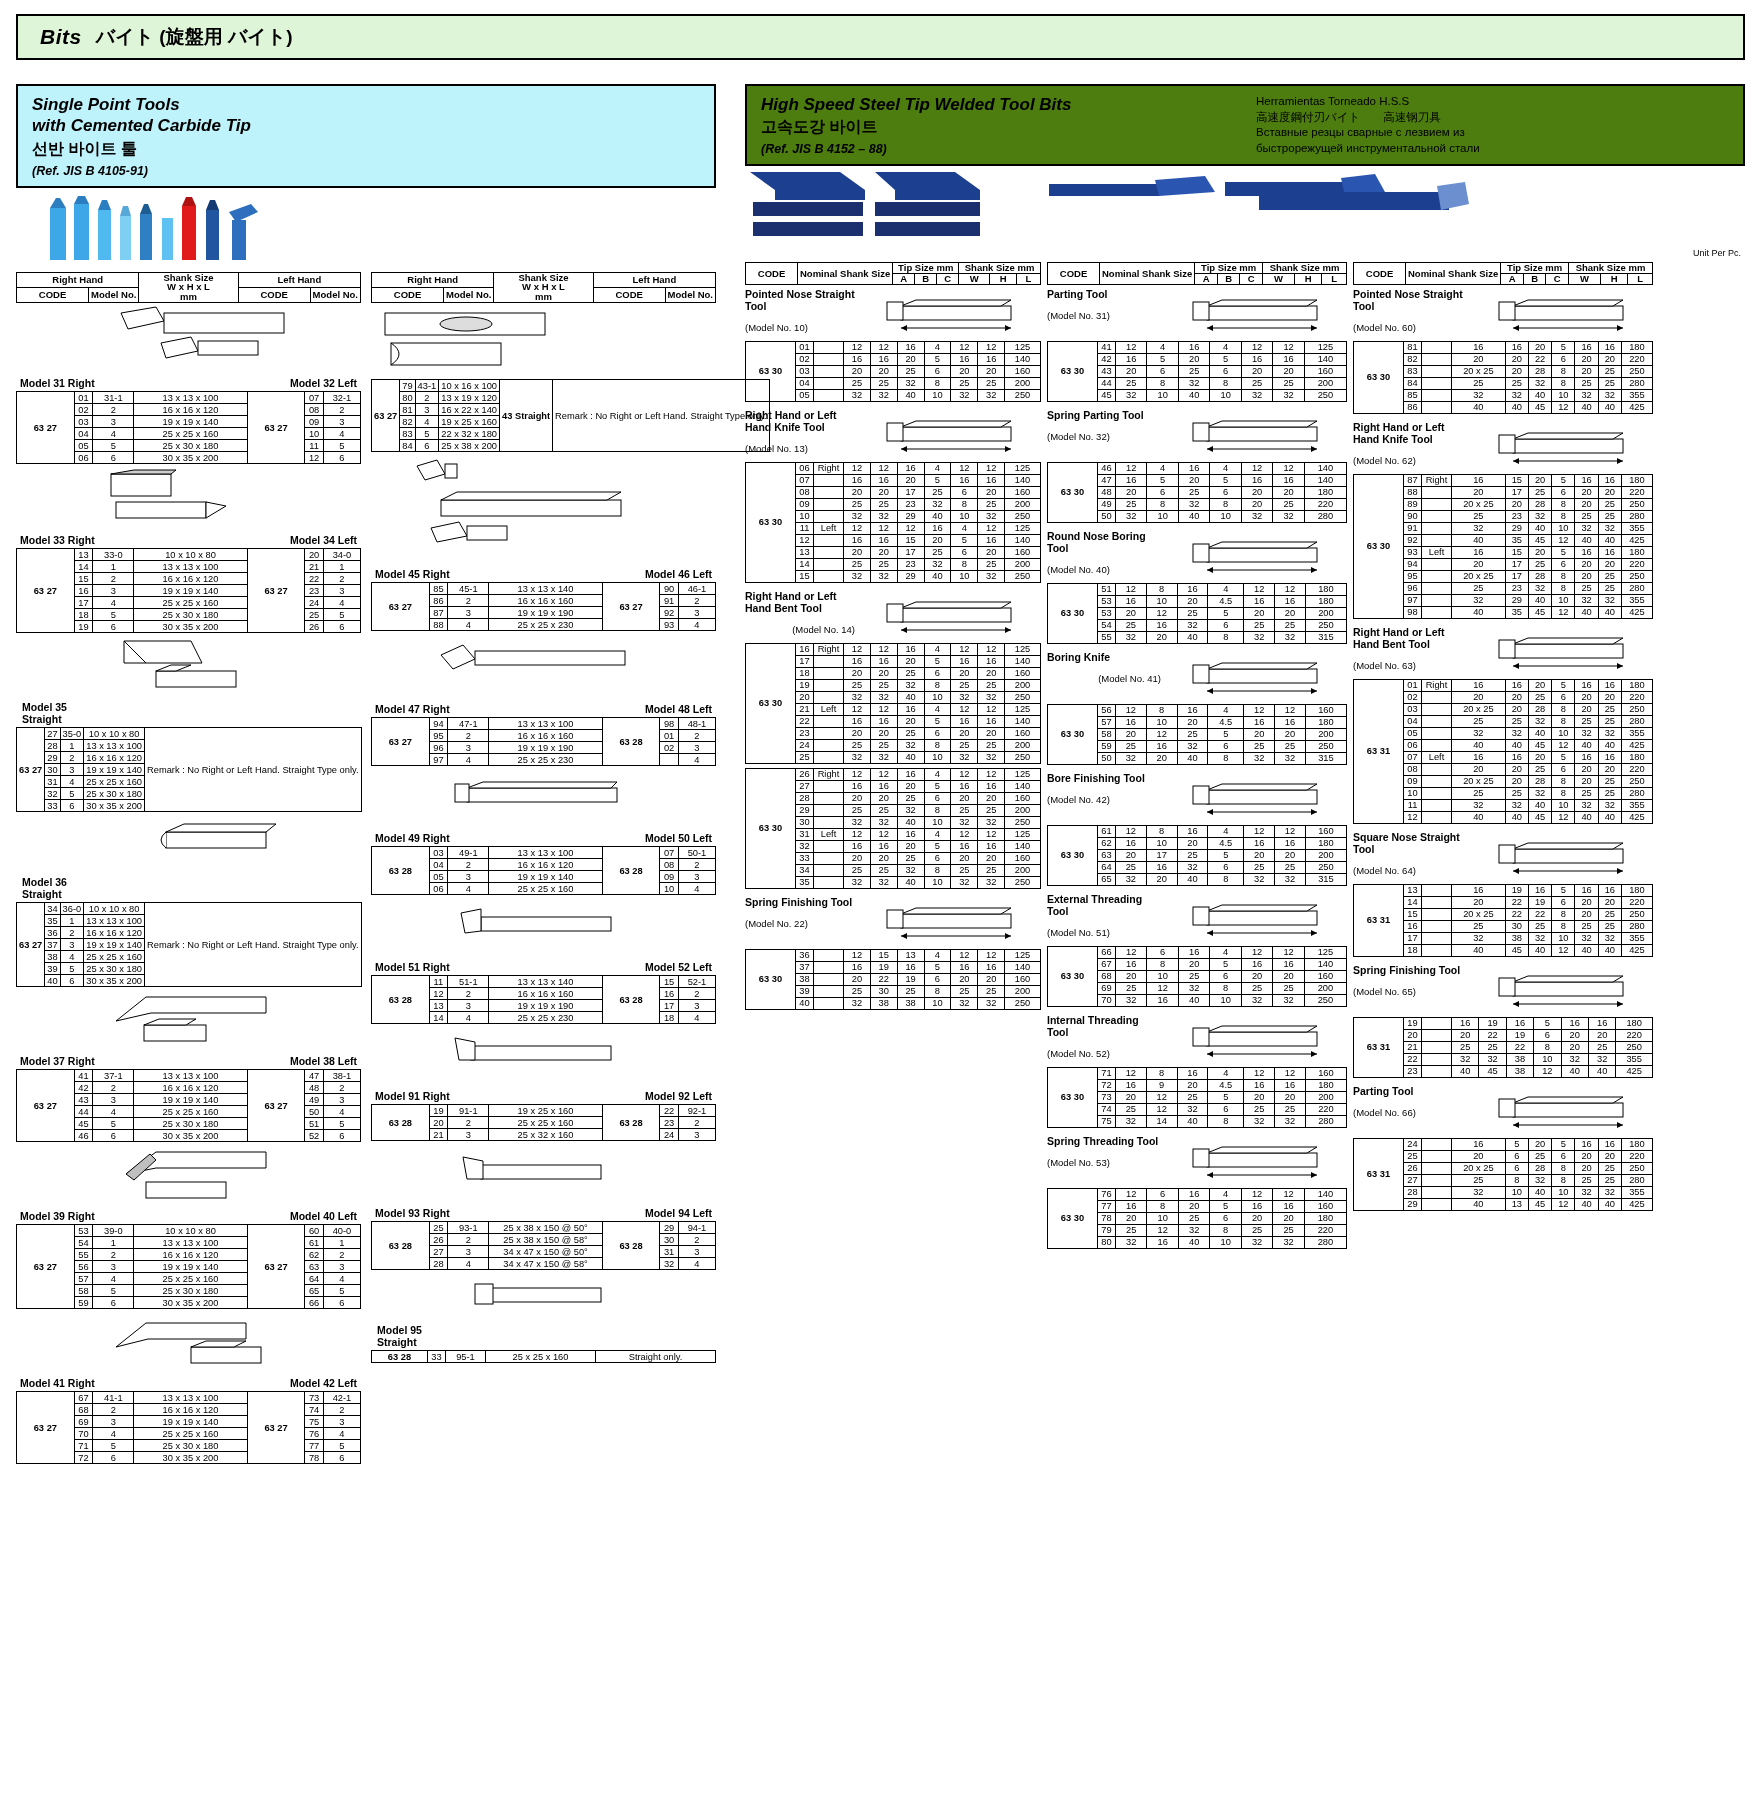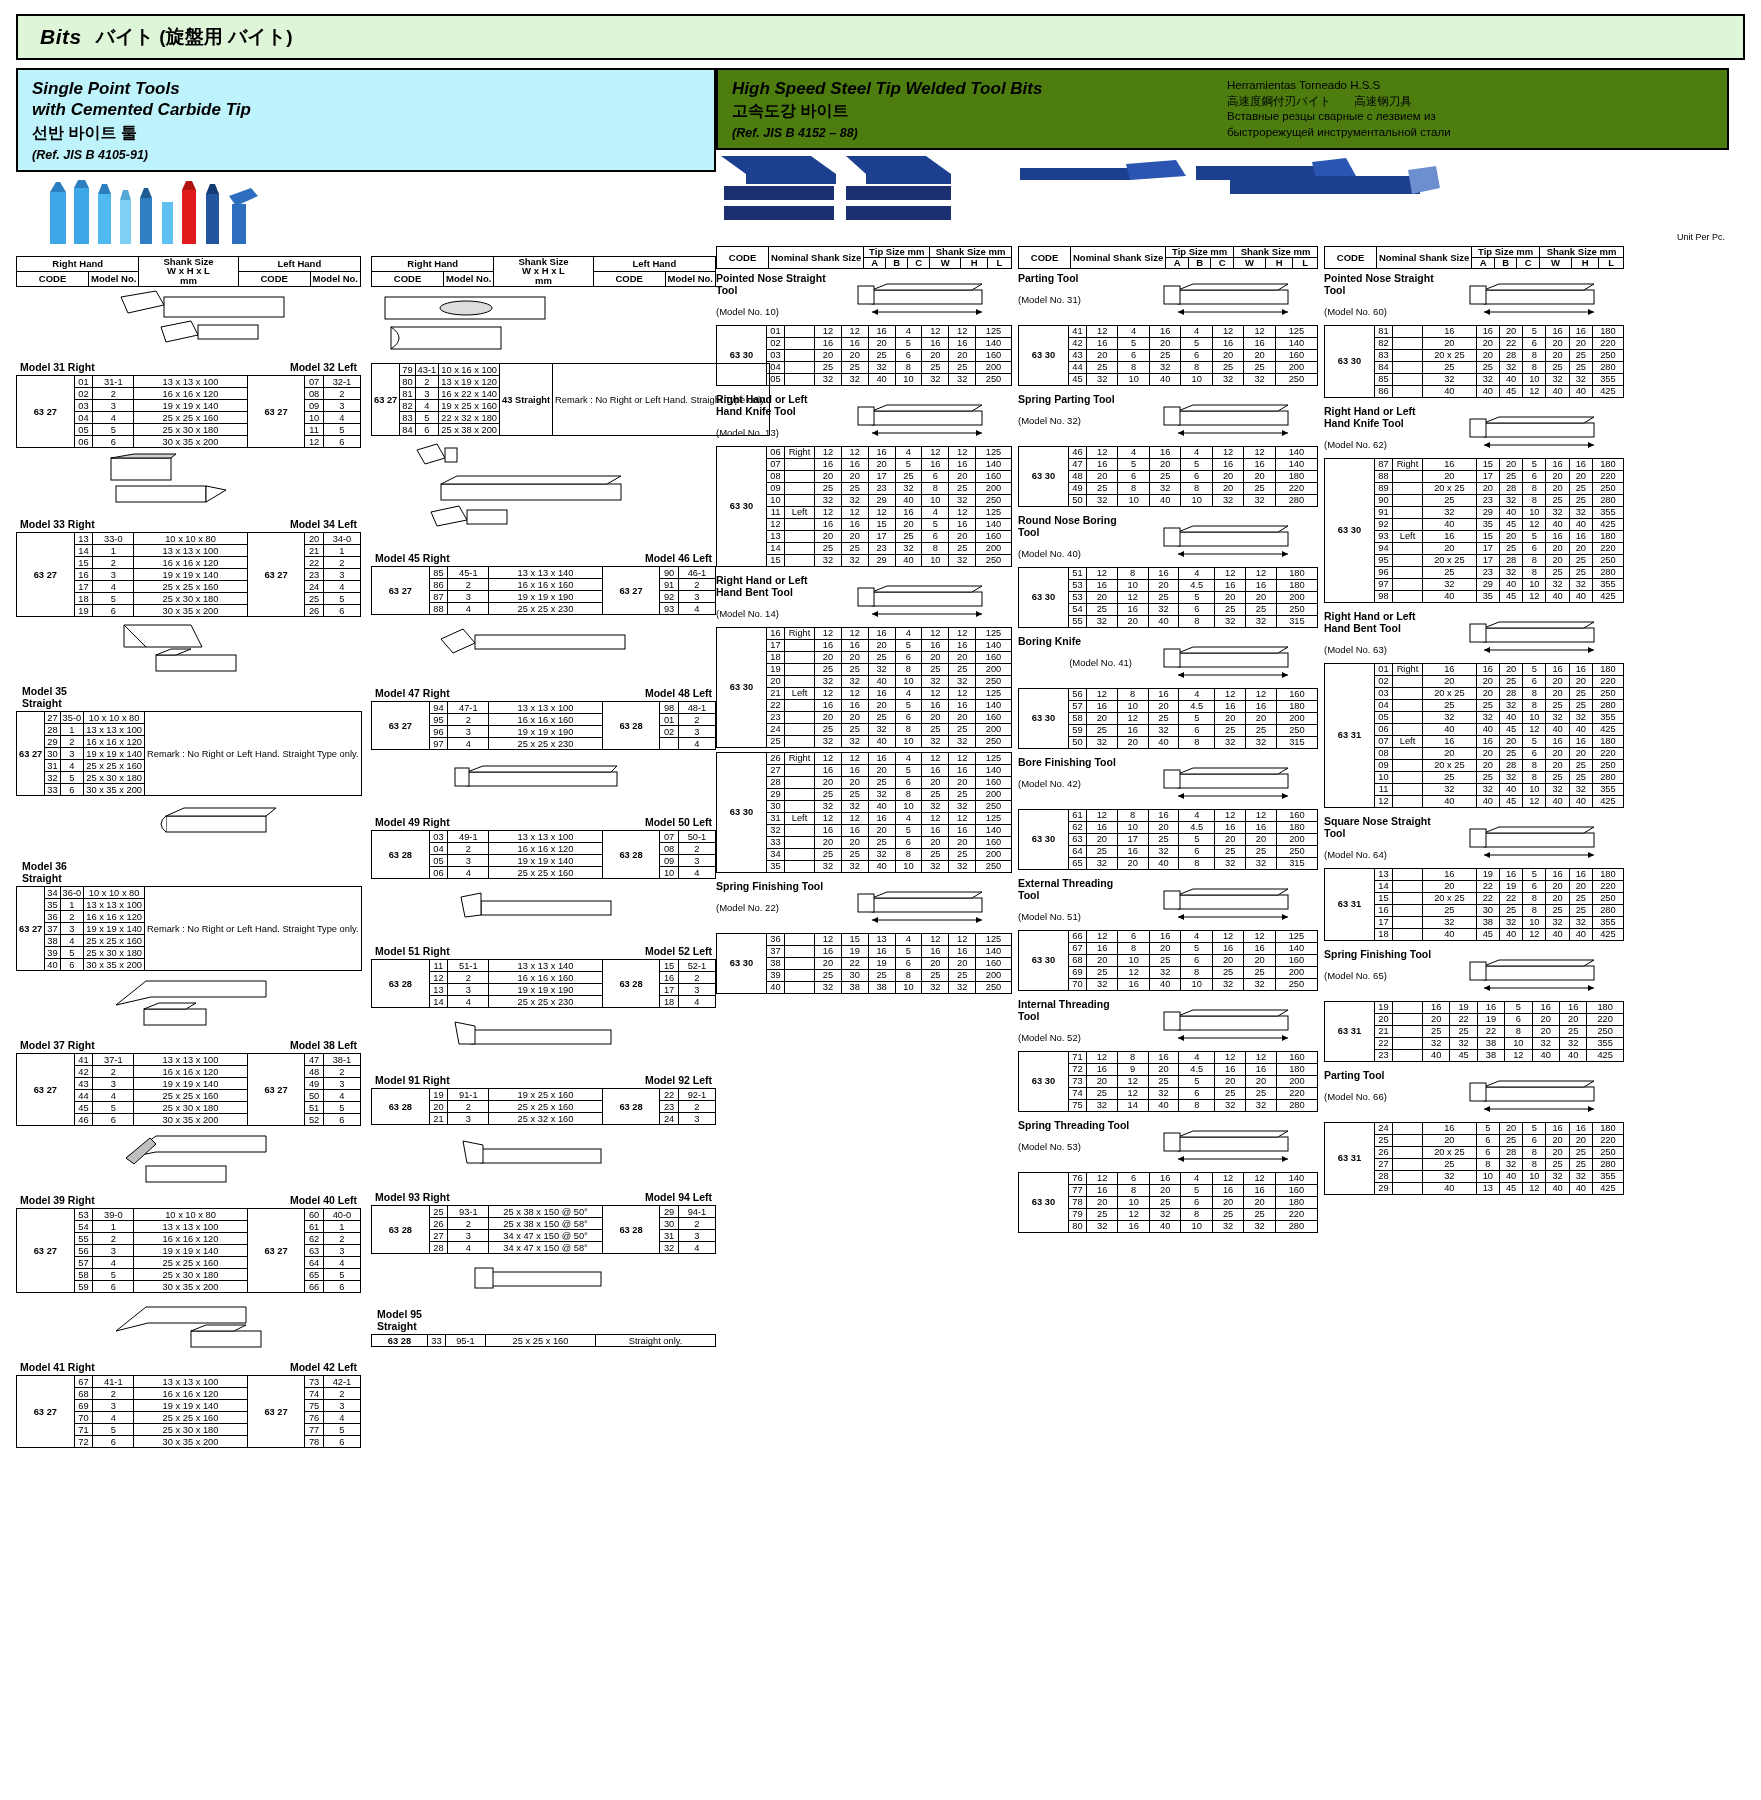--- a/index.html
+++ b/index.html
@@ -22,21 +22,21 @@
     height:46px;
     display:flex;
     align-items:center;
     padding-left:22px;
     gap:14px;
   }
   .title-banner .t-en { font-weight:bold; font-style:italic; font-size:21px; letter-spacing:.5px; }
   .title-banner .t-jp { font-size:19px; font-weight:bold; }
 
   
-  .cols { display:flex; gap:0; margin-top:8px; }
+  .cols { display:flex; gap:29px; margin-top:24px; }
   .col-left { width:700px; }
   .col-right { width:1013px; }
 
   
   .sec-box {
     border:2px solid #000;
     background:#bff3fb;
     display:flex;
     padding:8px 10px 8px 14px;
   }
@@ -1211,21 +1211,21 @@
                       <td>32</td>
                       <td>250</td>
                     </tr>
                   </tbody>
                 </table>
               </div>
               <div class="blk">
                 <div style="display:flex;align-items:flex-start;gap:6px;padding:3px 0 1px 0;">
                   <div style="flex:1;">
                     <div class="tool-name">Right Hand or Left Hand Bent Tool</div>
-                    <div class="model-no" style="padding-top:10px;">(Model No. 14)</div>
+                    <div class="model-no" style="padding-top:10px;text-align:right;">(Model No. 14)</div>
                   </div>
                   <div>
                     <svg width="180" height="52" viewBox="0 0 180 52">
                       <rect x="40" y="18" width="110" height="14" fill="#fff" stroke="#000"></rect>
                       <polygon points="40,18 55,12 150,12 140,18" fill="#fff" stroke="#000"></polygon>
                       <rect x="26" y="14" width="16" height="18" fill="#fff" stroke="#000"></rect>
                       <line x1="40" y1="40" x2="150" y2="40" stroke="#000"></line>
                       <polygon points="40,40 46,37 46,43" fill="#000"></polygon>
                       <polygon points="150,40 144,37 144,43" fill="#000"></polygon>
                     </svg>

